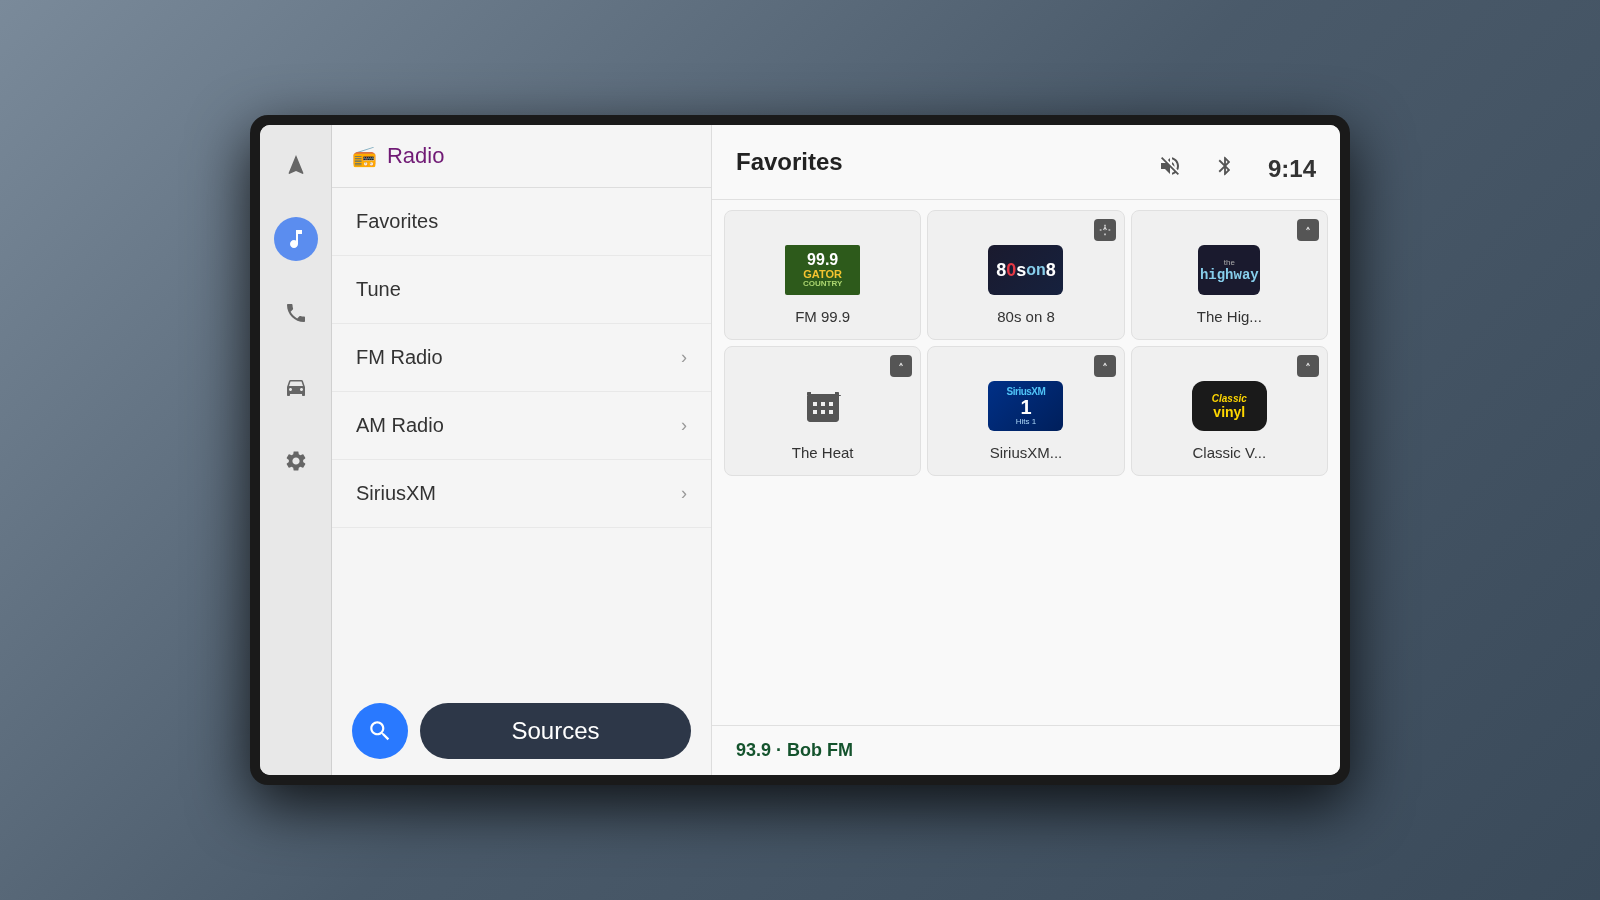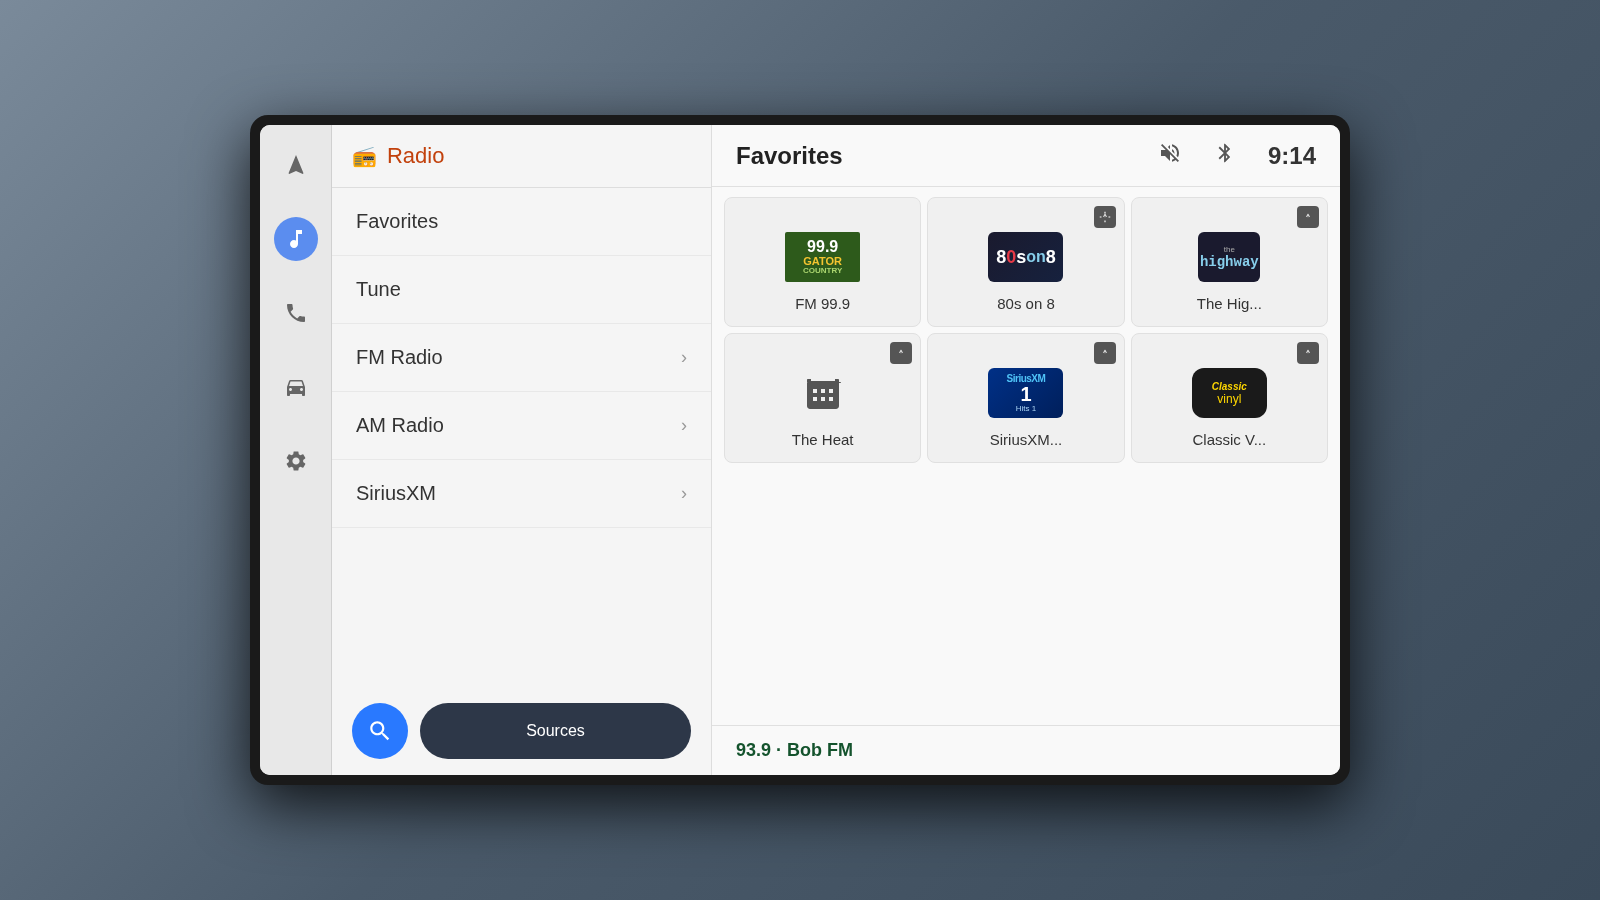--- a/index.html
+++ b/index.html
@@ -93,21 +93,21 @@
       background: #f5f5f5;
     }
 
     .menu-header-icon {
       color: #555;
       font-size: 20px;
     }
 
     .menu-header-title {
       font-size: 22px;
-      color: #c2410c;
+      color: #701a75;
       font-weight: 400;
     }
 
     .menu-items {
       flex: 1;
       display: flex;
       flex-direction: column;
     }
 
     .menu-item {
@@ -153,21 +153,21 @@
 
     .sources-btn {
       flex: 1;
       height: 56px;
       background: #2d3748;
       border-radius: 28px;
       display: flex;
       align-items: center;
       justify-content: center;
       cursor: pointer;
-      font-size: 16px;
+      font-size: 24px;
       color: white;
       font-weight: 500;
     }
 
     
     .content-panel {
       flex: 1;
       background: #f9f9f9;
       display: flex;
       flex-direction: column;
@@ -184,20 +184,21 @@
     .content-title {
       font-size: 24px;
       font-weight: 600;
       color: #222;
     }
 
     .header-icons {
       display: flex;
       align-items: center;
       gap: 32px;
+      margin-top: 13px;
     }
 
     .header-icon {
       color: #555;
       font-size: 20px;
     }
 
     .clock {
       font-size: 24px;
       font-weight: 600;
@@ -373,23 +374,23 @@
     }
 
     .logo-vinyl .cv {
       font-style: italic;
       font-size: 10px;
       color: #ffd700;
       font-weight: 700;
     }
 
     .logo-vinyl .vinyl-text {
-      font-size: 12px;
+      font-size: 14px;
       color: #ffd700;
-      font-weight: 400;
+      font-weight: 700;
     }
 
     
     .bottom-bar {
       padding: 14px 24px;
       border-top: 1px solid #e0e0e0;
       font-size: 18px;
       color: #14532d;
       font-weight: 700;
       margin-top: auto;

